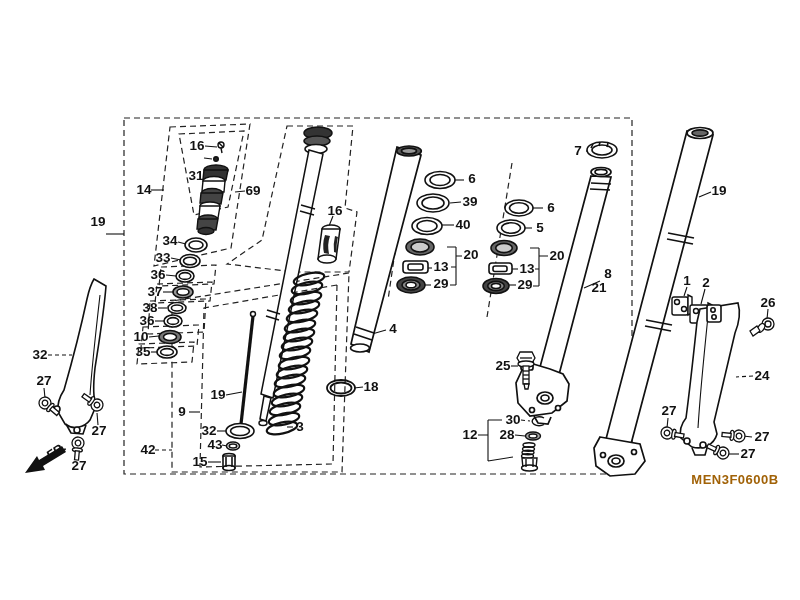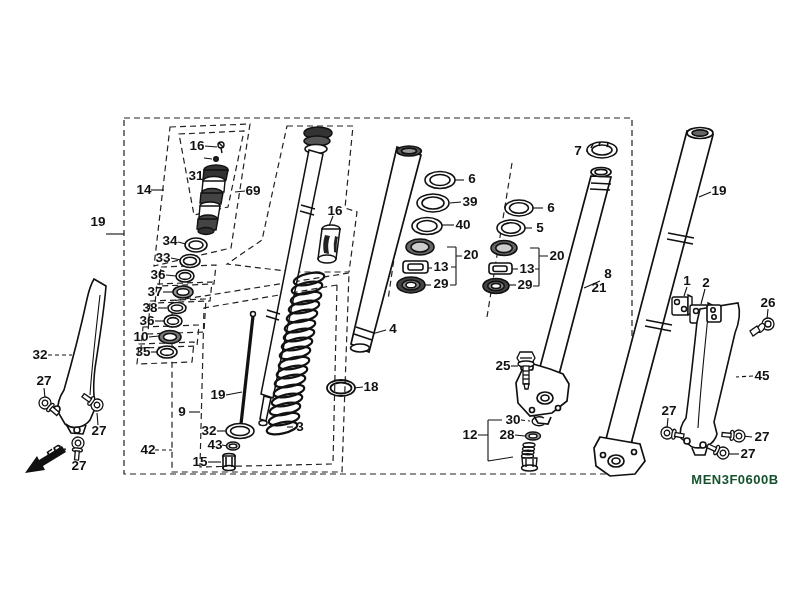--- a/index.html
+++ b/index.html
@@ -2,21 +2,21 @@
 <html><head>
 <meta charset="utf-8">
 <style>
   html,body{margin:0;padding:0;background:#fff;}
   .stage{position:relative;width:800px;height:600px;background:#fff;overflow:hidden;
          font-family:"Liberation Sans",sans-serif;}
   .stage svg{position:absolute;left:0;top:0;}
   .lbl{position:absolute;transform:translate(-50%,-50%);font:bold 13.5px "Liberation Sans",sans-serif;
        color:#111;white-space:nowrap;line-height:1;}
   .code{position:absolute;transform:translate(-50%,-50%);font:bold 13px "Liberation Sans",sans-serif;
-        color:#14532d;letter-spacing:.5px;}
+        color:#a16207;letter-spacing:.5px;}
   .fr{position:absolute;transform:translate(-50%,-50%) rotate(-33deg);
       font:italic bold 13px "Liberation Sans",sans-serif;color:#111;}
 </style>
 </head>
 <body>
 
 <div class="stage">
 <svg width="800" height="600" viewBox="0 0 800 600">
 
   <g stroke="#222" stroke-width="1.2" fill="none" stroke-dasharray="6 4">
@@ -394,21 +394,21 @@
   <div class="lbl" style="left:540px;top:228px">5</div>
   <div class="lbl" style="left:557px;top:256px">20</div>
   <div class="lbl" style="left:527px;top:269px">13</div>
   <div class="lbl" style="left:525px;top:285px">29</div>
   <div class="lbl" style="left:608px;top:274px">8</div>
   <div class="lbl" style="left:599px;top:288px">21</div>
   <div class="lbl" style="left:719px;top:191px">19</div>
   <div class="lbl" style="left:687px;top:281px">1</div>
   <div class="lbl" style="left:706px;top:283px">2</div>
   <div class="lbl" style="left:768px;top:303px">26</div>
-  <div class="lbl" style="left:762px;top:376px">45</div>
+  <div class="lbl" style="left:762px;top:376px">24</div>
   <div class="lbl" style="left:503px;top:366px">25</div>
   <div class="lbl" style="left:513px;top:420px">30</div>
   <div class="lbl" style="left:507px;top:435px">28</div>
   <div class="lbl" style="left:470px;top:435px">12</div>
   <div class="lbl" style="left:40px;top:355px">32</div>
   <div class="lbl" style="left:44px;top:381px">27</div>
   <div class="lbl" style="left:99px;top:431px">27</div>
   <div class="lbl" style="left:79px;top:466px">27</div>
   <div class="lbl" style="left:669px;top:411px">27</div>
   <div class="lbl" style="left:762px;top:437px">27</div>

